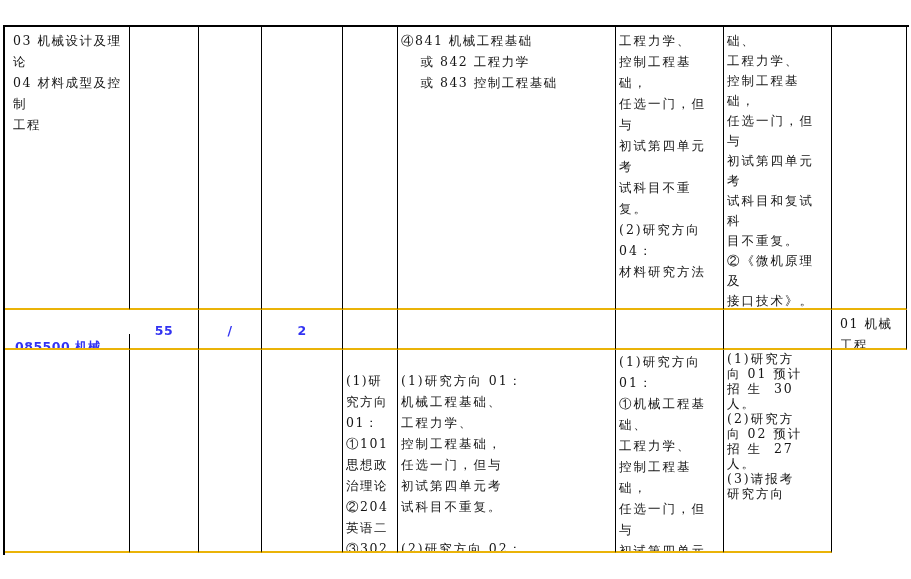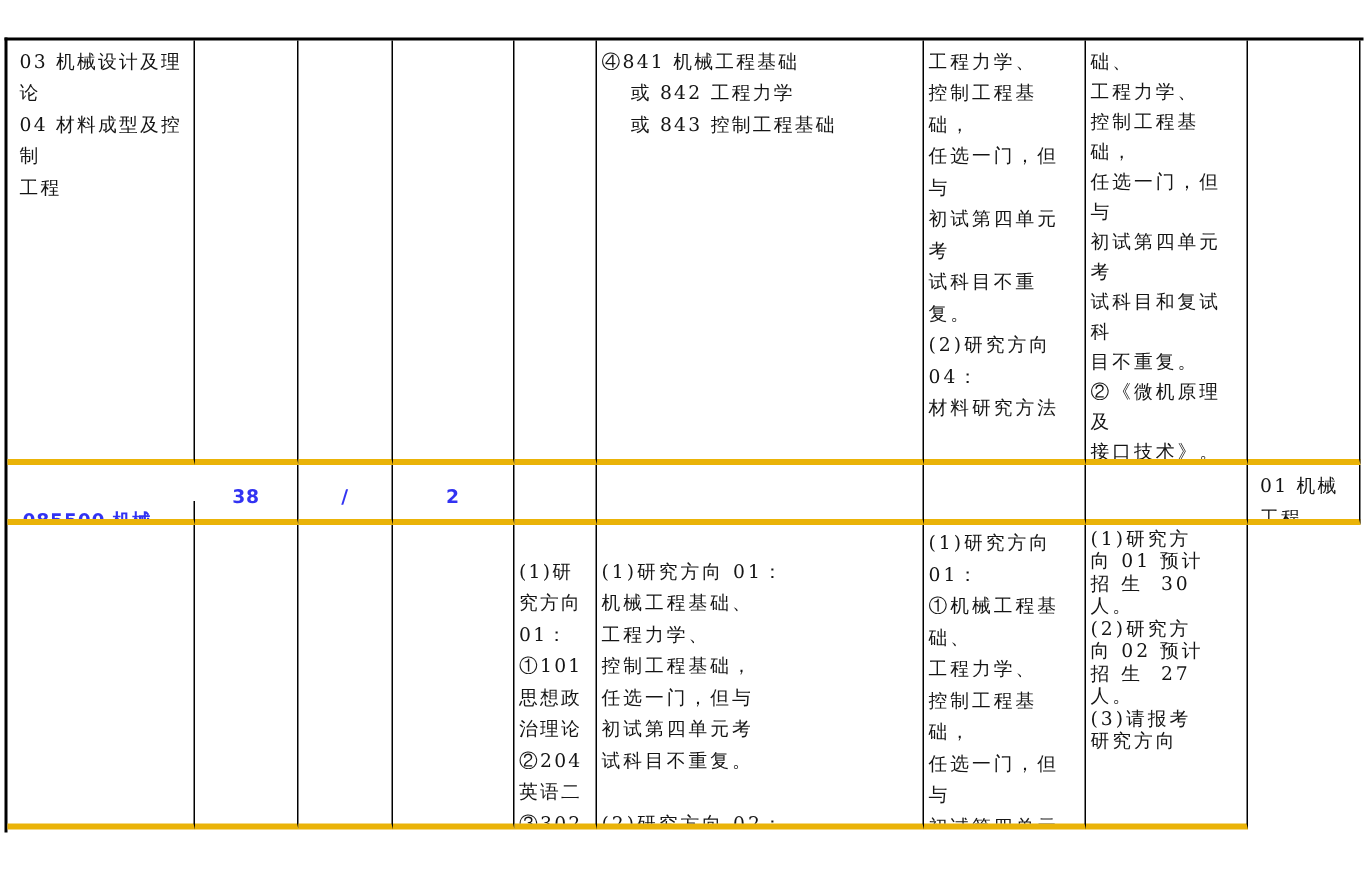--- a/index.html
+++ b/index.html
@@ -14,21 +14,21 @@
     width:904px; height:528px;
     display:grid;
     grid-template-columns:125px 69px 63px 81px 55px 218px 108px 108px 75px;
     grid-template-rows:283px 40px 203px;
     border-top:2px solid #000;
     border-left:2px solid #000;
     box-sizing:content-box;
   }
   .cell {
     border-right:1.5px solid #000;
-    border-bottom:4px solid #eab308;
+    border-bottom:2px solid #eab308;
     box-sizing:border-box;
     overflow:hidden;
     white-space:pre-wrap;
     font-size:12.5px;
     line-height:21px;
     letter-spacing:1.5px;
     color:#151515;
     padding:3px 3px 0 3px;
   }
   .col1 { padding-left:8px; }
@@ -85,21 +85,21 @@
 接口技术》。
 (2)研究方向 04：
 ①《材料成形原
 理》、
 ②《材料力学
 I》。</div>
   <div class="cell"></div>
 
   <div class="cell col1 r2cell r2c1">085500 机械
 （专业学位）</div>
-  <div class="cell r2cell num">38</div>
+  <div class="cell r2cell num">55</div>
   <div class="cell r2cell num">/</div>
   <div class="cell r2cell num">2</div>
   <div class="cell"></div>
   <div class="cell"></div>
   <div class="cell"></div>
   <div class="cell"></div>
 
   <div class="cell col1 r3c1">01 机械工程
 02 工业设计工程</div>
   <div class="cell"></div>

